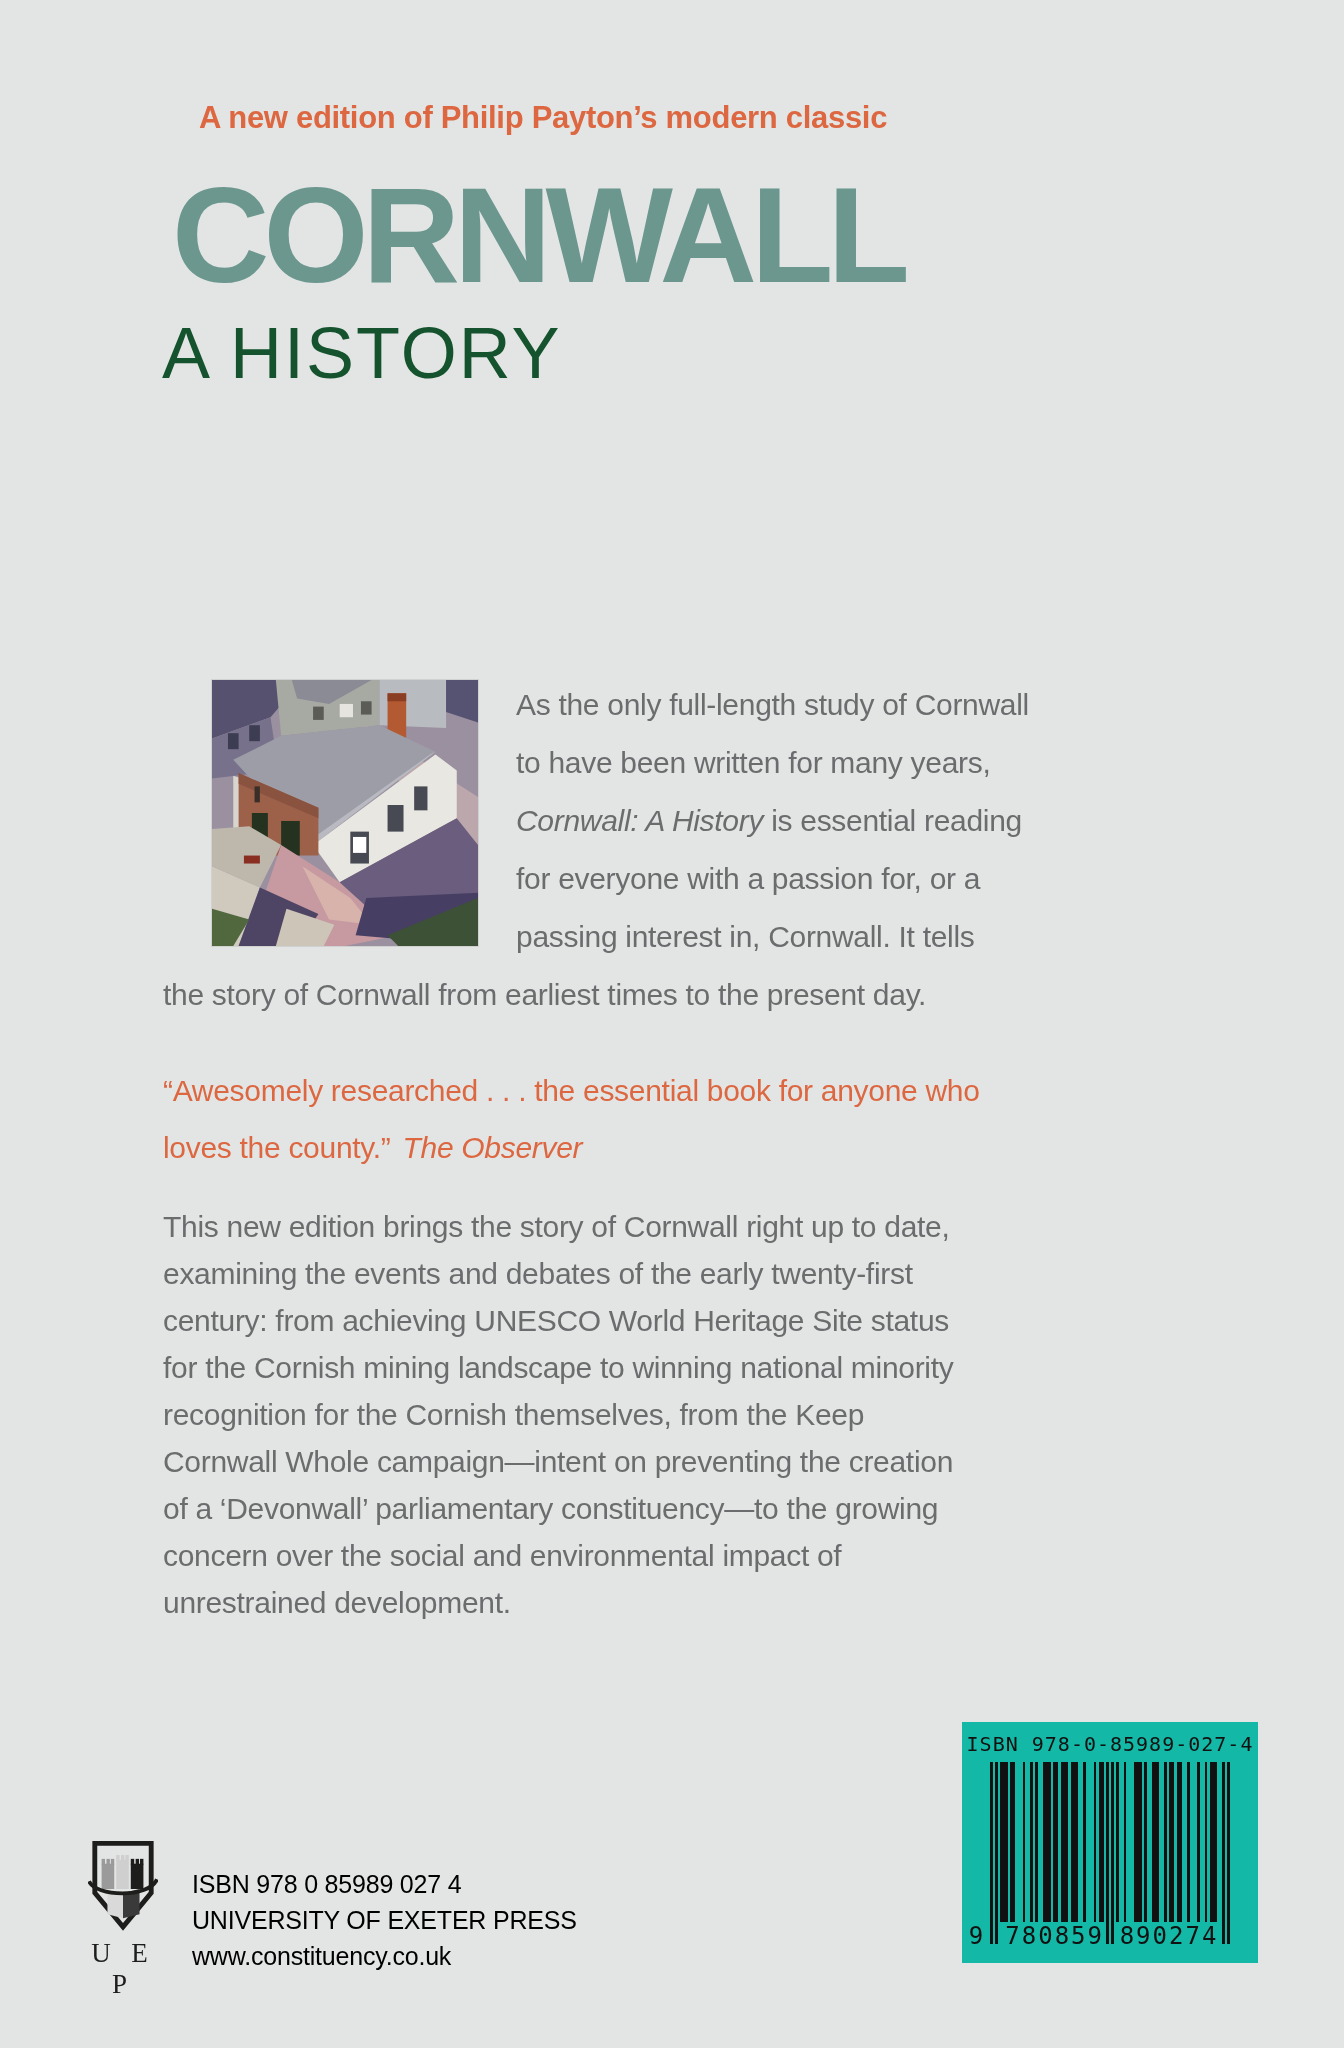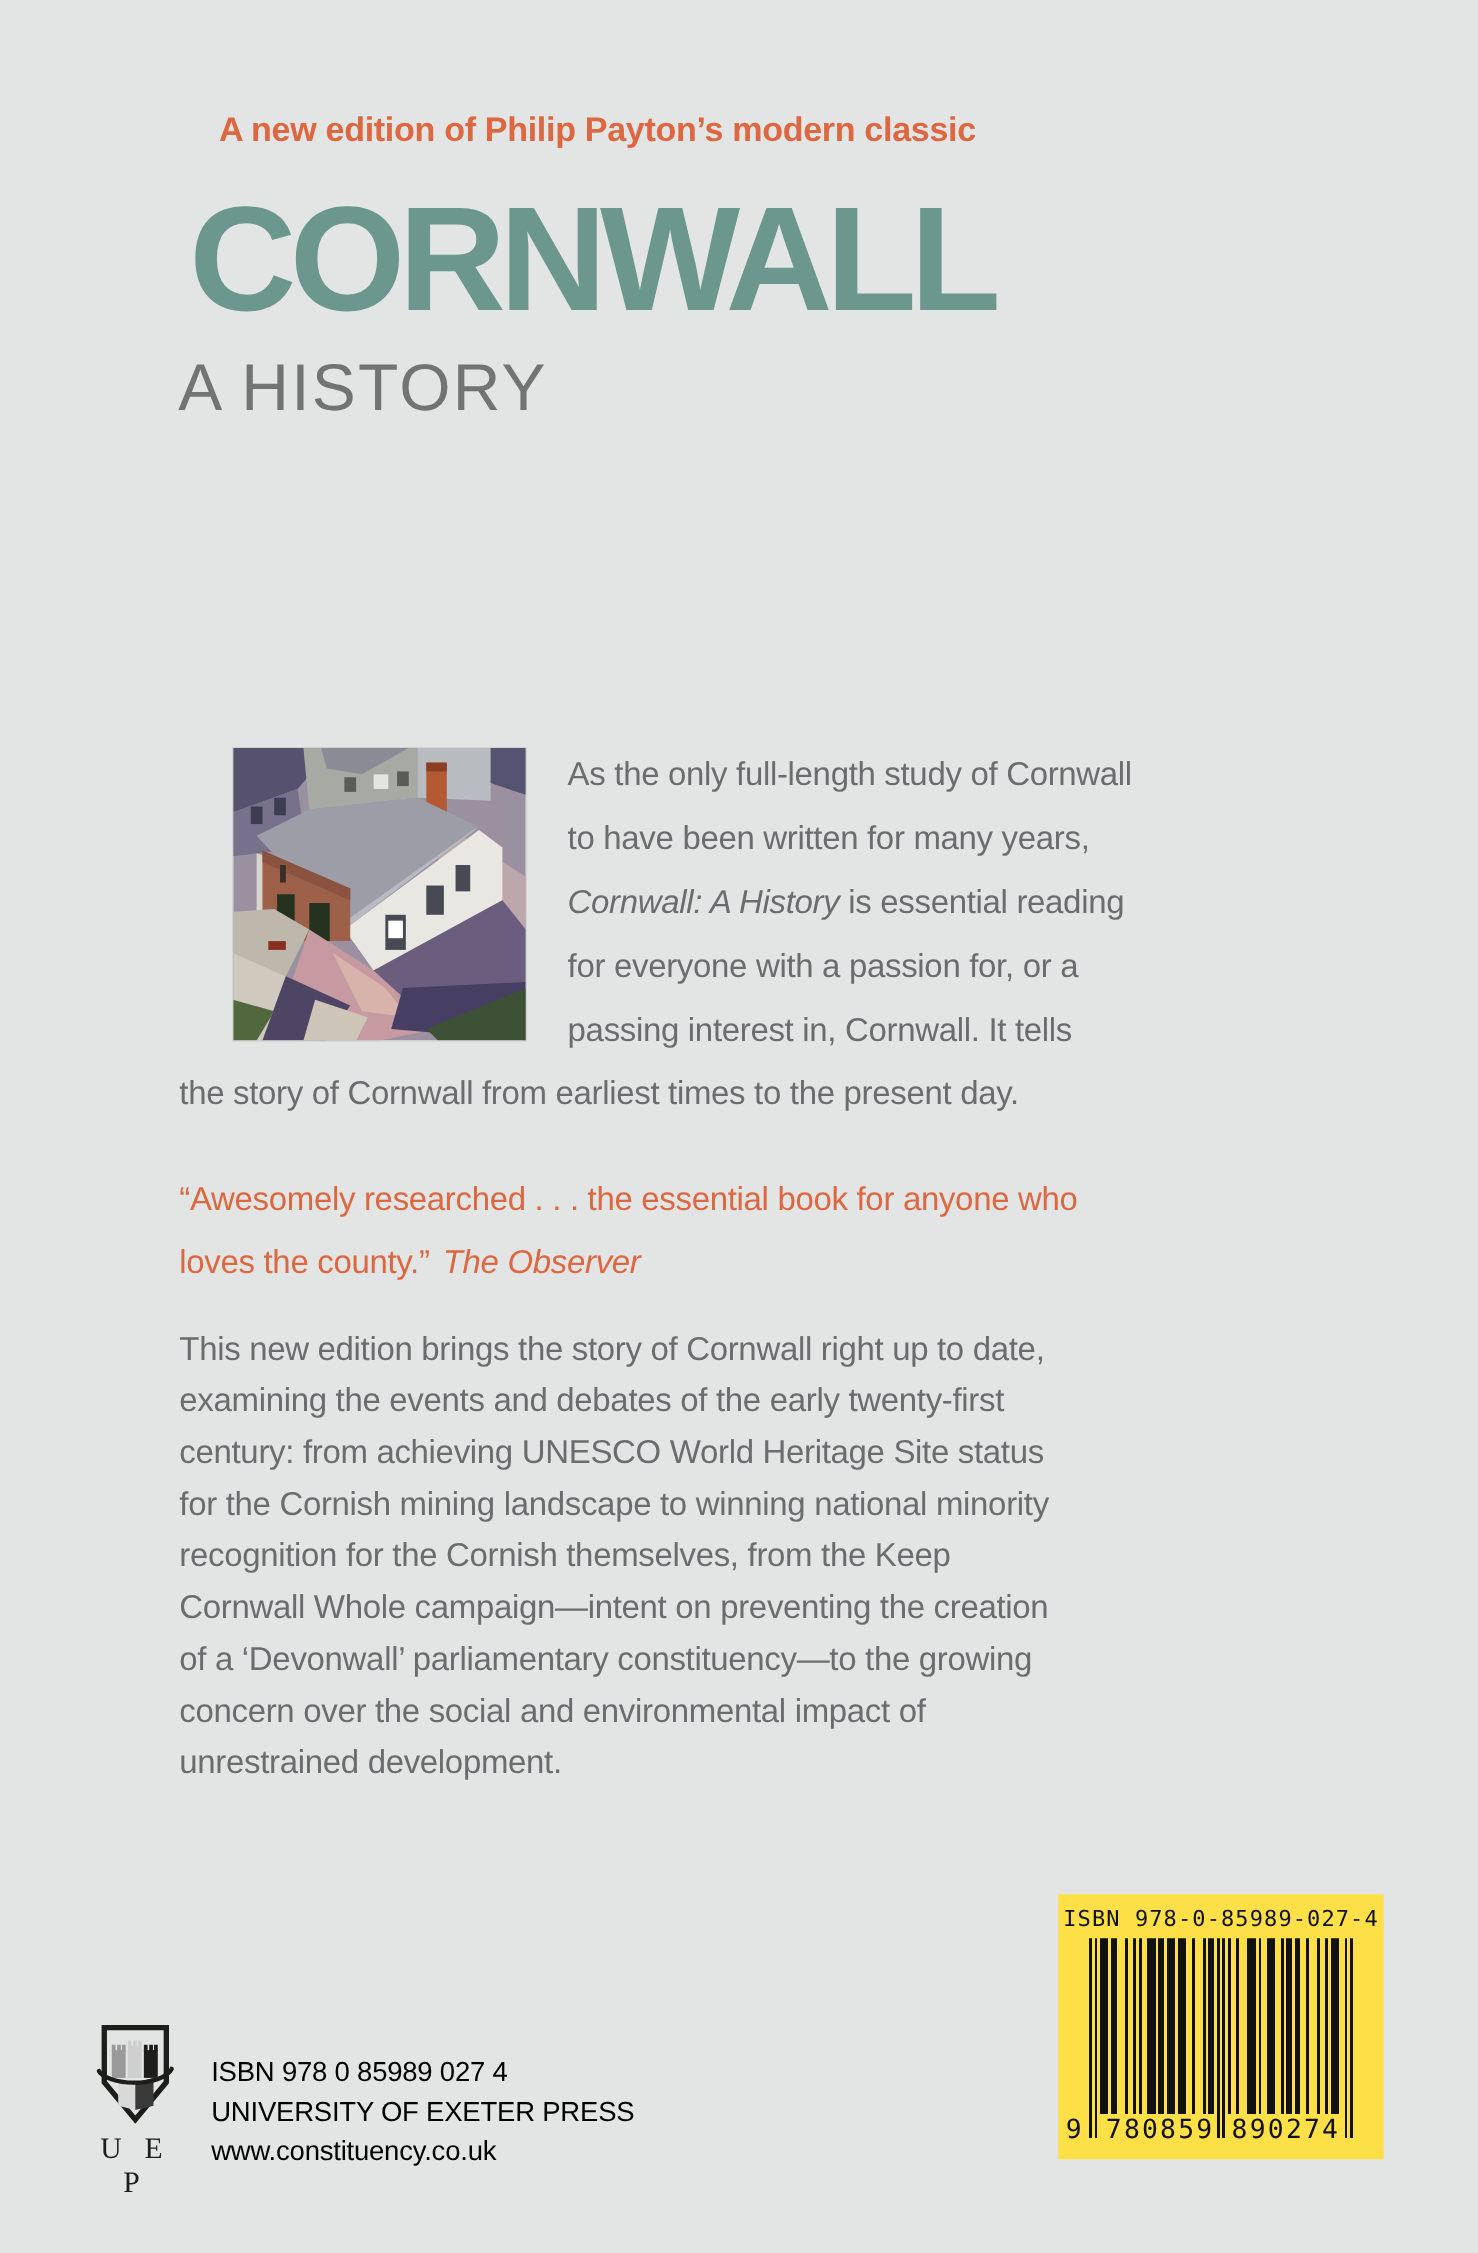--- a/index.html
+++ b/index.html
@@ -13,42 +13,42 @@
   .tagline{
     left:163px;top:100px;
     font-size:31px;font-weight:bold;color:#dc6740;letter-spacing:-0.3px;margin-left:36px;
   }
   .title{
     left:172px;top:168px;margin:0;
     font-size:135px;line-height:135px;font-weight:bold;color:#6b978e;letter-spacing:-6px;
   }
   .subtitle{
     left:162px;top:307px;
-    font-size:60px;line-height:92px;font-weight:400;color:#737373;letter-spacing:2px;
+    font-size:72px;line-height:92px;font-weight:400;color:#14532d;letter-spacing:2px;
   }
   
   .content{
     left:163px;top:618px;width:1120px;
     color:#6b6c6e;font-size:30px;line-height:58px;letter-spacing:-0.3px;
   }
   .para{white-space:pre-line;}
   .painting{
     float:left;width:266px;height:266px;margin:4px 38px 8px 49px;
     outline:1px solid #cfd2d0;
   }
   .painting svg{display:block;width:100%;height:100%;}
   .review{
     white-space:pre-line;color:#dc6740;line-height:57px;
     margin-top:38px;
   }
   .review i{margin-left:12px;}
   .para2{margin-top:27px;line-height:47px;}
   
   .barcode-panel{
-    left:962px;top:1722px;width:296px;height:241px;background:#fde047;
+    left:962px;top:1722px;width:296px;height:241px;background:#14b8a6;
   }
   .barcode-isbn{
     position:absolute;top:10px;left:0;width:100%;text-align:center;
     font-family:"DejaVu Sans Mono",monospace;font-size:20px;color:#111;
     letter-spacing:1px;
   }
   .barcode-bars{position:absolute;left:28px;top:40px;width:240px;height:182px;}
   .barcode-bars rect{fill:#111;}
   .bc-digit{
     position:absolute;top:200px;height:30px;

